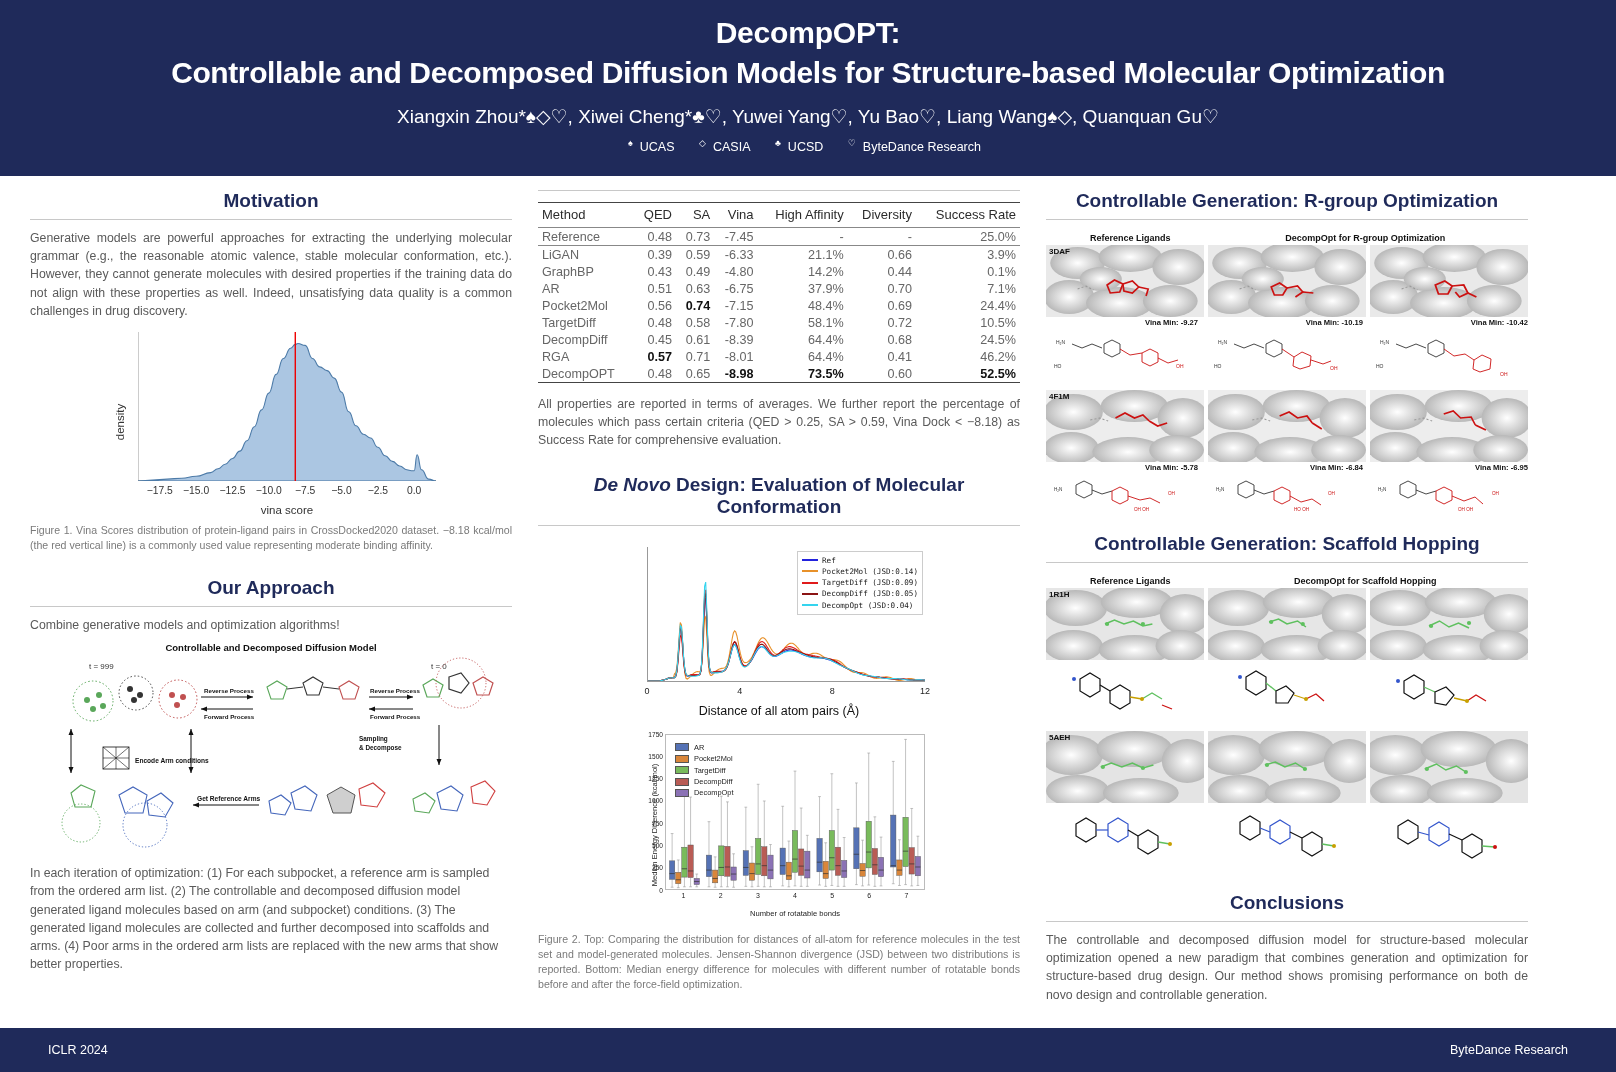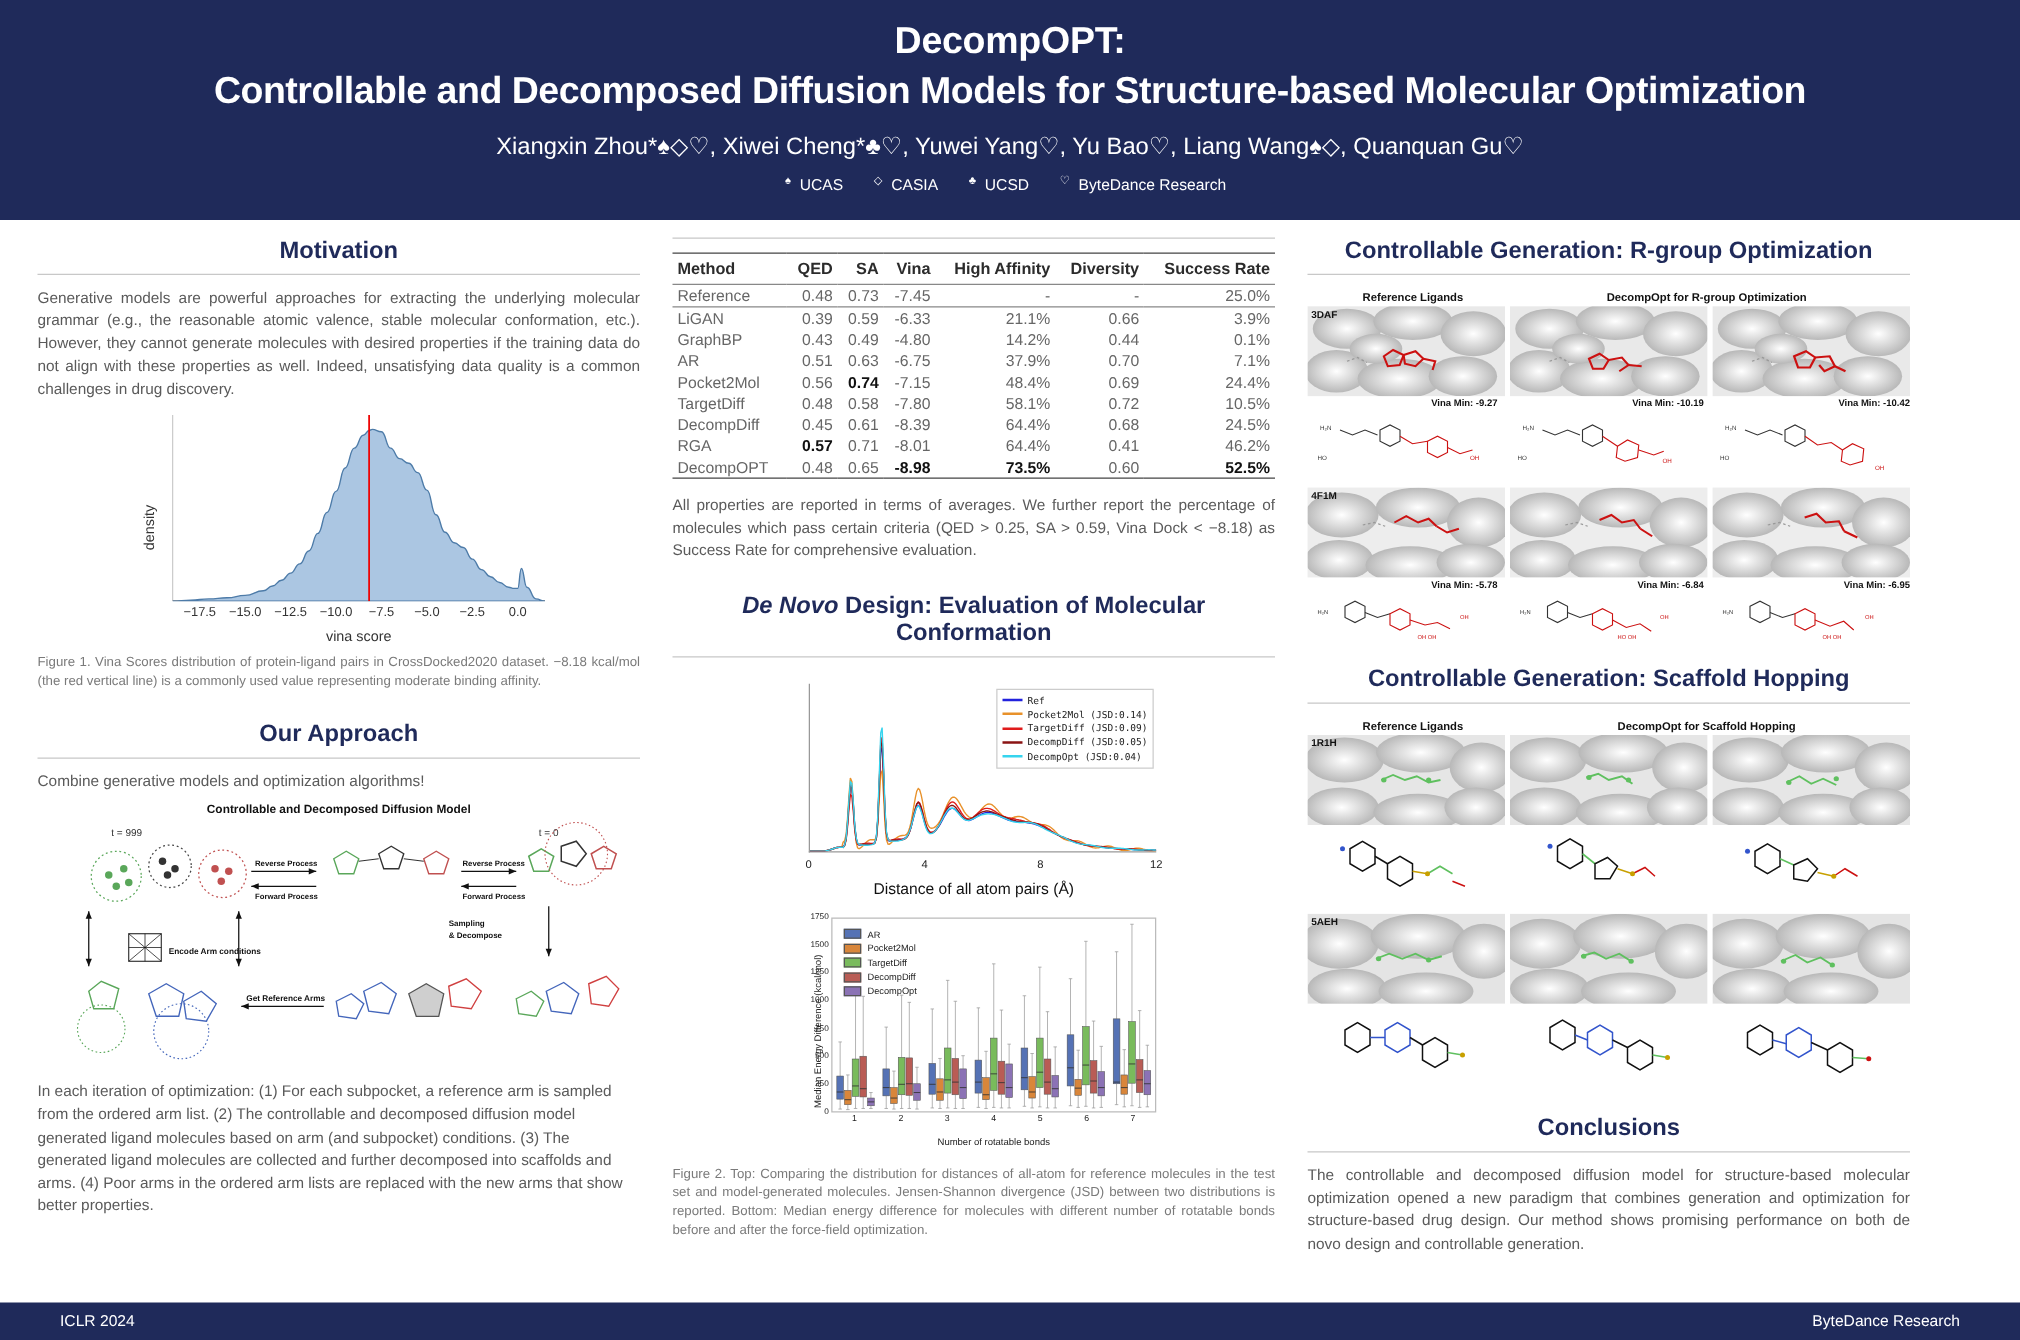--- a/index.html
+++ b/index.html
@@ -62,21 +62,21 @@
     font-size: 10.6px; color: #7a7a7a; line-height: 1.42;
     text-align: justify;
   }
 
   
   table.props {
     width: 100%; border-collapse: collapse; font-size: 12.6px;
     color: #666; margin-top: 2px;
   }
   table.props th {
-    font-weight: bold; color: #2b2b2b; padding: 4px 4px 5px 4px;
+    font-weight: normal; color: #2b2b2b; padding: 4px 4px 5px 4px;
     font-size: 13px;
   }
   table.props td { padding: 1.5px 4px; }
   table.props th:first-child, table.props td:first-child { text-align: left; }
   table.props th:not(:first-child), table.props td:not(:first-child) { text-align: right; }
   .tr-top td, .tr-top th { border-top: 1.6px solid #444; }
   .tr-head-bot th { border-bottom: 1px solid #888; }
   .tr-ref td { border-bottom: 1px solid #888; padding-top: 4px; padding-bottom: 4px; }
   .tr-first td { padding-top: 5px; }
   .tr-last td { border-bottom: 1.6px solid #444; }
@@ -158,21 +158,21 @@
   .pimg .pdb { position:absolute; left:3px; top:2px; font-size:8px; font-weight:bold; color:#111; z-index:3;}
   .vmin { font-size:7.6px; font-weight:bold; color:#111; margin-top:1px; }
   .vrow { display:flex; gap:13px;text-align:right; }
   .vrow div { flex:1; }
   .mol-row { display:flex; gap:4px; height:58px; margin-top:1px; }
   .mol-cell { flex:1; position:relative; background:#fff; }
   .molrow2 { height:66px; }
 
   
   .footer {
-    position: absolute; left:0; right:0; bottom:0; height: 30px;
+    position: absolute; left:0; right:0; bottom:0; height: 44px;
     background: #1f2a5a; color:#fff;
     display:flex; align-items:center; justify-content:space-between;
     padding: 0 48px; font-size: 12.5px;
   }
 </style>
 </head>
 <body>
 
 <div class="header">
   <div class="title-line1">DecompOPT:</div>

